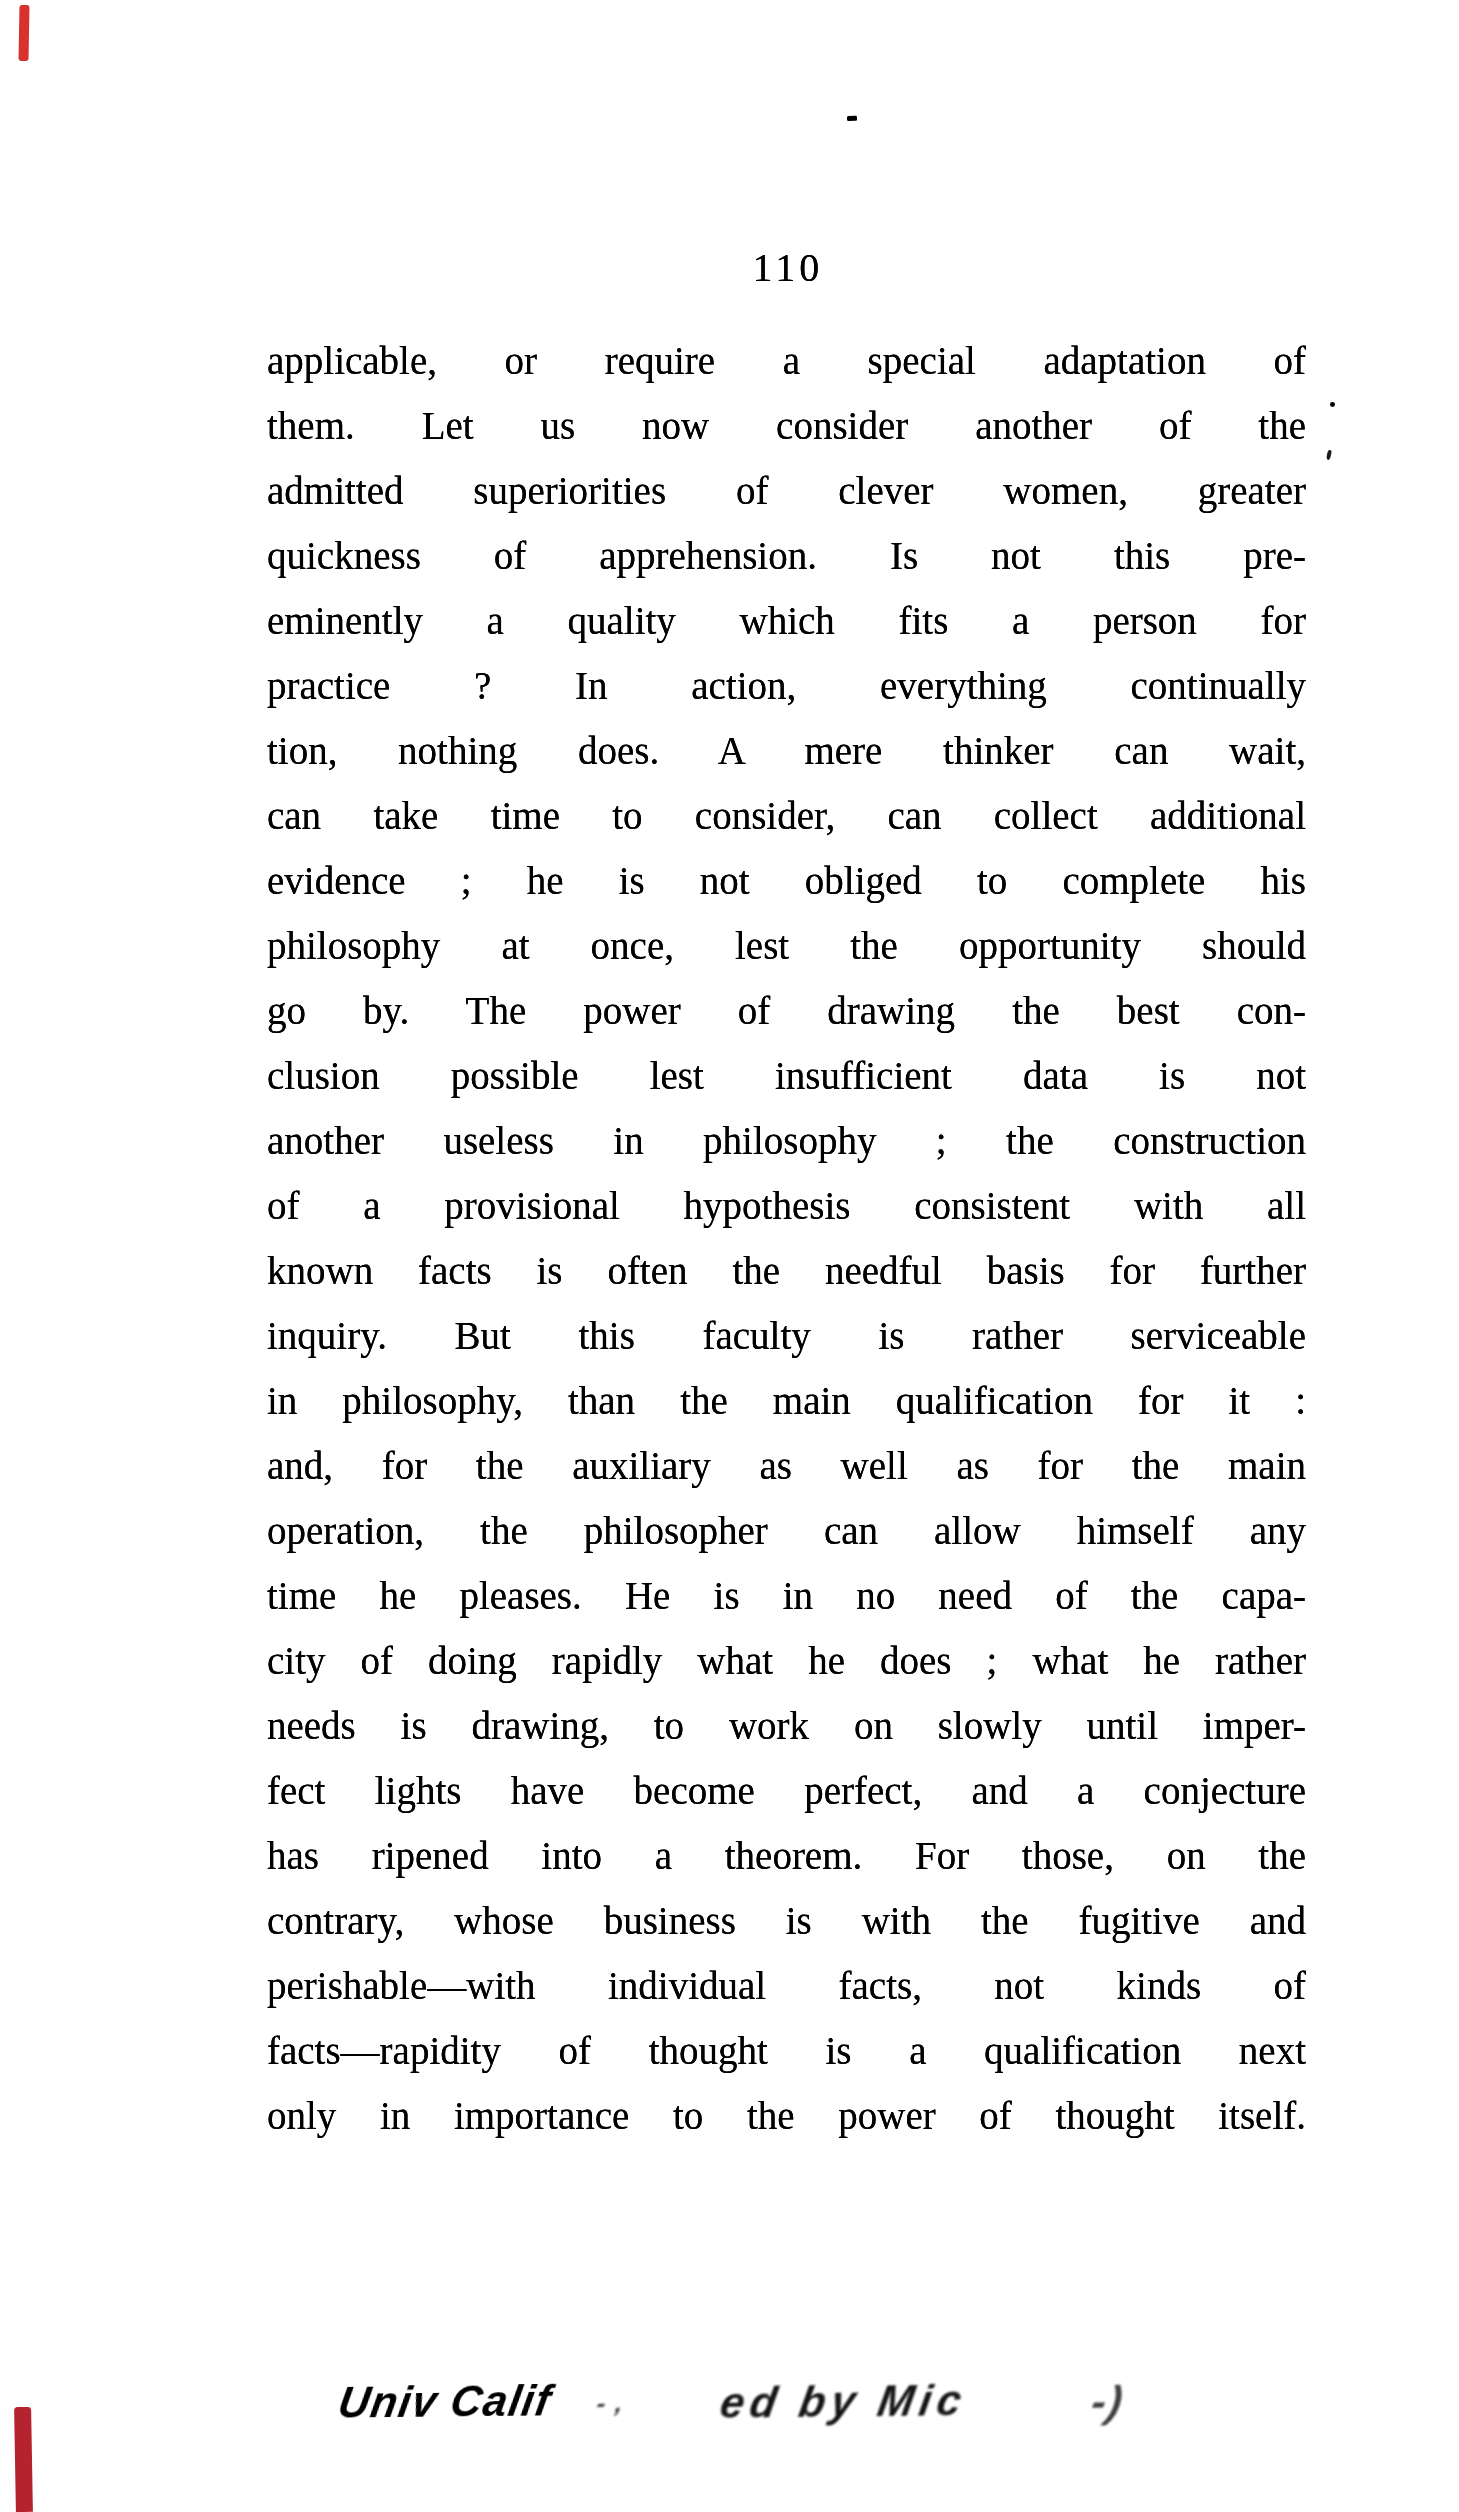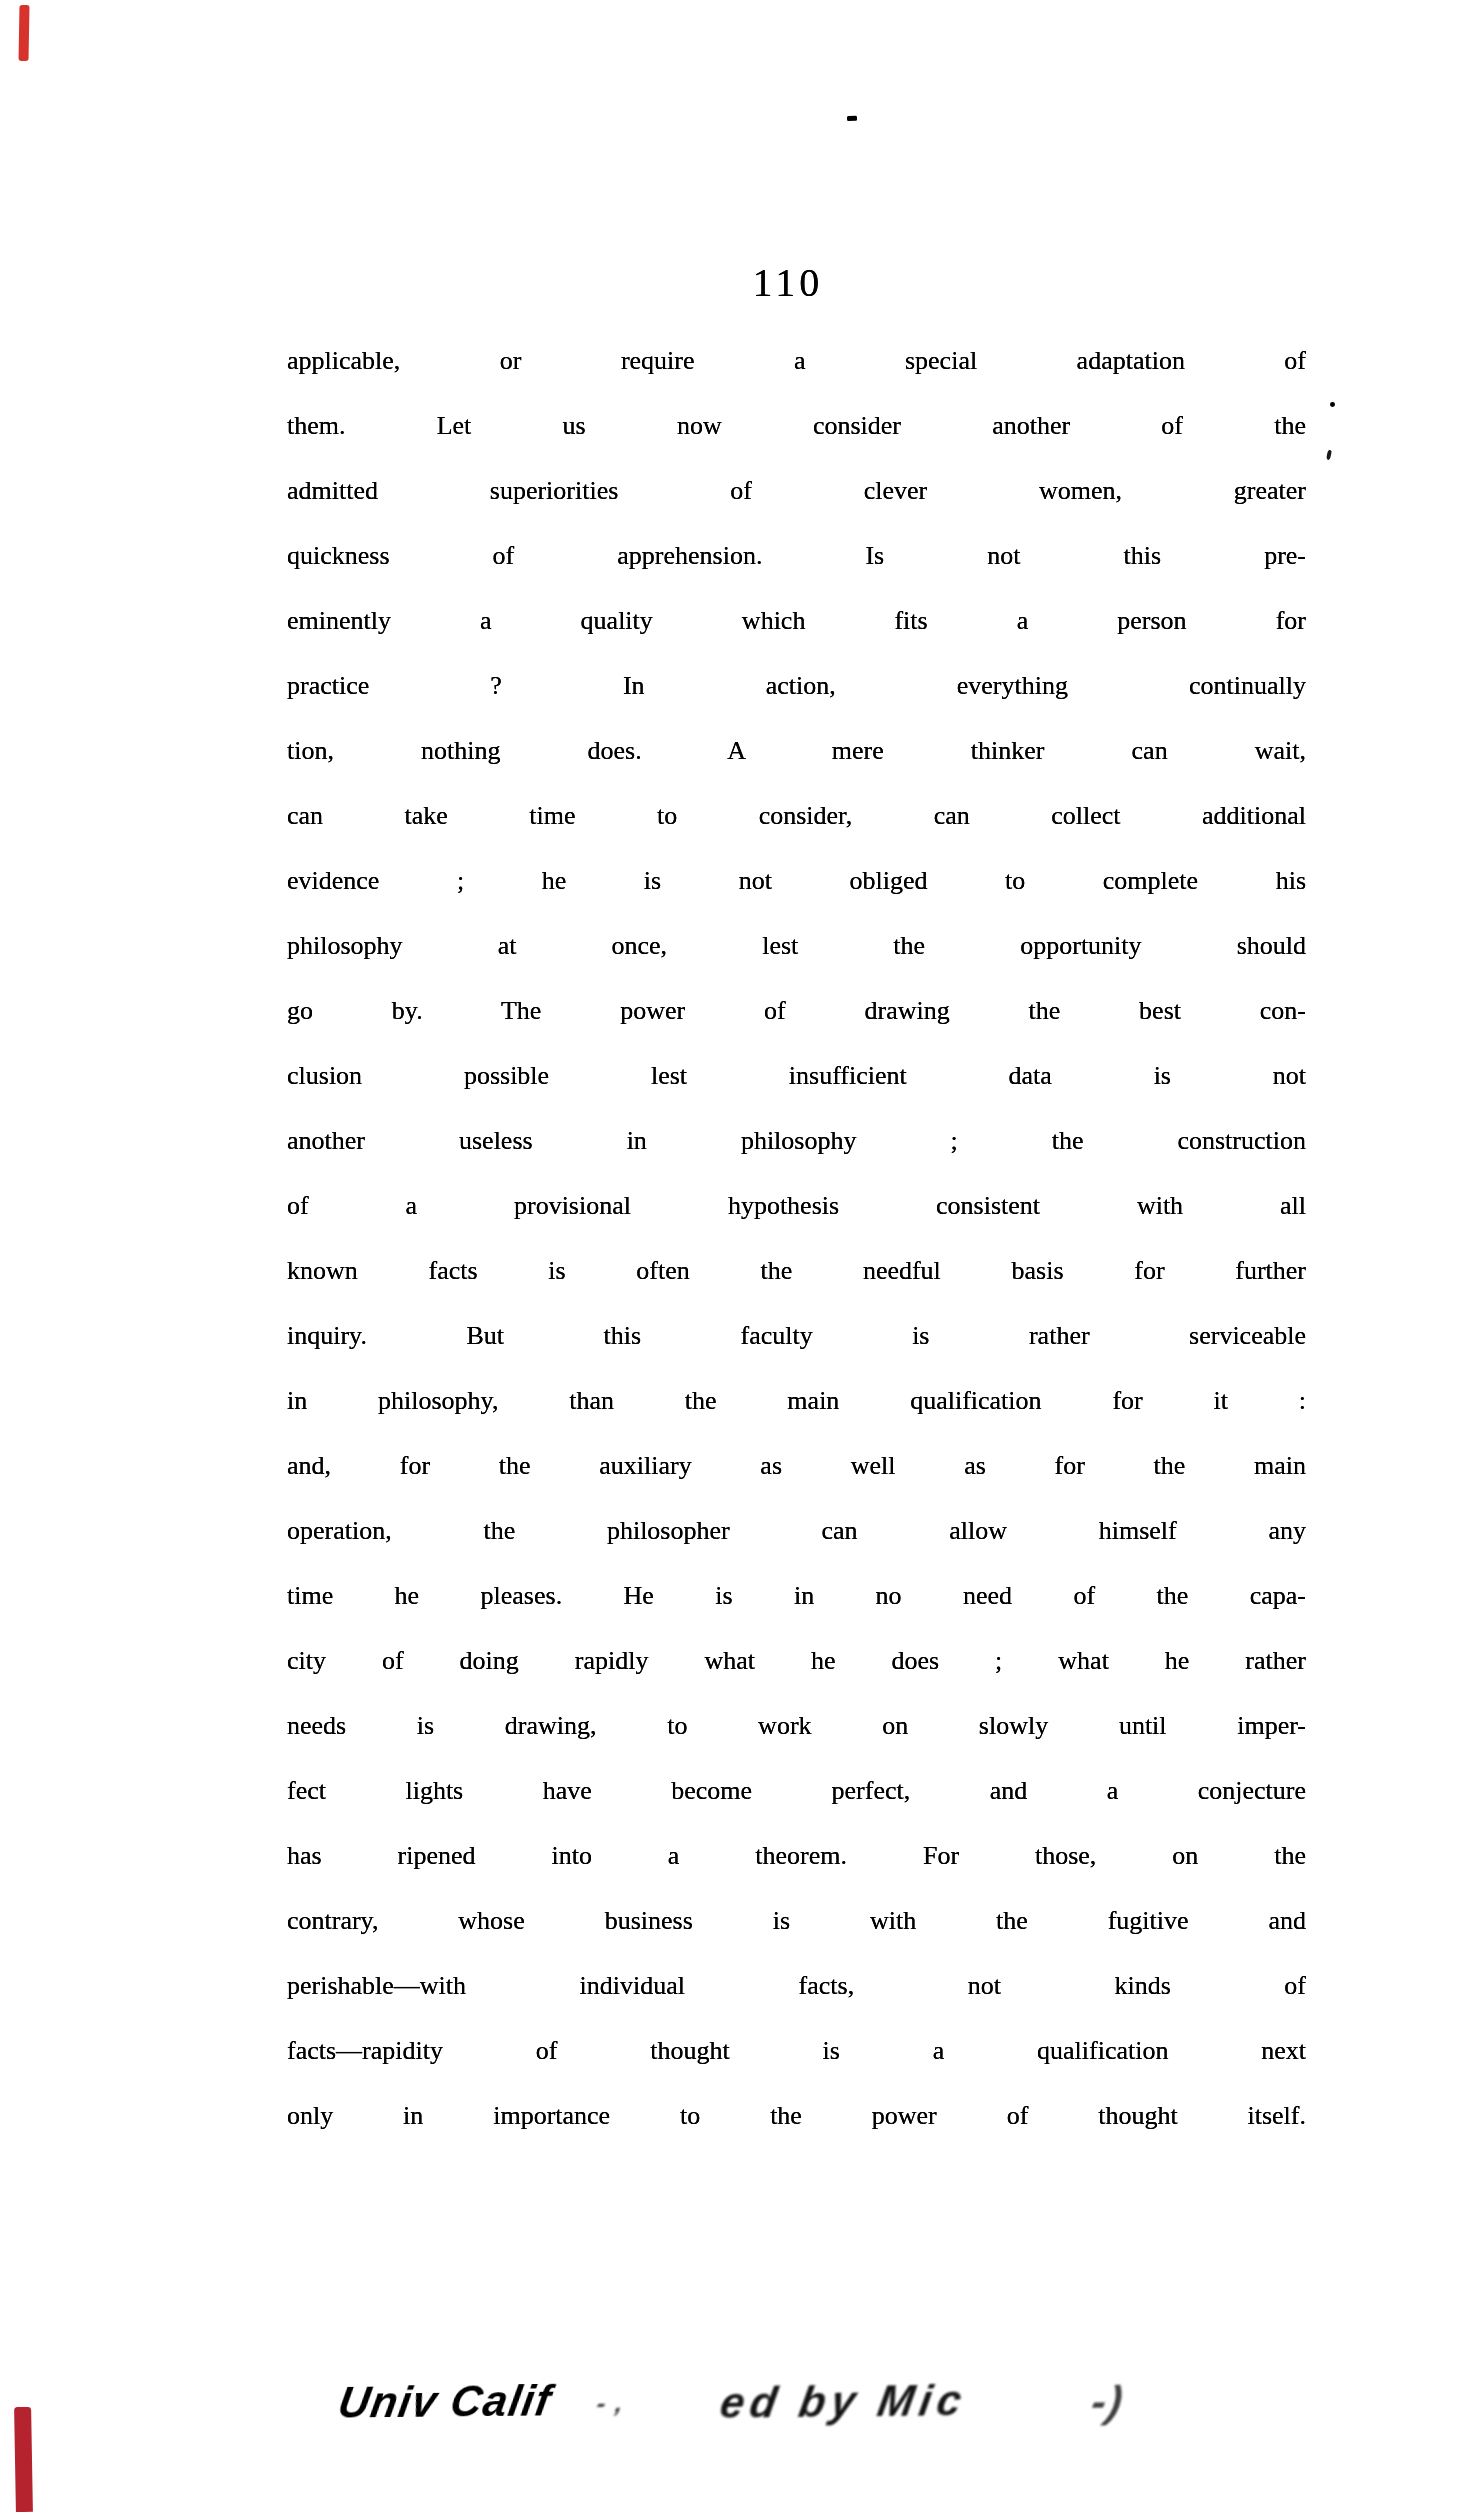--- a/index.html
+++ b/index.html
@@ -6,39 +6,38 @@
   .scan{
     position:relative;
     width:1459px;height:2512px;
     background:#ffffff;
     overflow:hidden;
     font-family:"Liberation Serif","DejaVu Serif",serif;
     color:#000;
   }
   
   .folio{
-    position:absolute;left:712px;top:259px;width:152px;
+    position:absolute;left:712px;top:244px;width:152px;
     text-align:center;
     font-size:40px;letter-spacing:4.2px;
     text-shadow:0 0 0.4px #000;
   }
   
   .textblock{
     position:absolute;left:267px;top:328px;width:1039px;
   }
   .line{
     height:65px;line-height:65px;
-    font-size:26px;
+    font-size:39px;
     word-spacing:2.1px;
     text-align:justify;
     -moz-text-align-last:justify;
     text-align-last:justify;
     white-space:normal;
     text-shadow:0 0 0.5px #000;
-    margin-left:20px;
   }
   
   .ink-dash-top{
     position:absolute;left:847px;top:116px;width:9.7px;height:4.8px;
     background:#000;border-radius:1.4px;transform:rotate(-2deg);
   }
   .ink-dot-margin{
     position:absolute;left:1330px;top:402px;width:4.8px;height:4.8px;
     background:#000;border-radius:50%;
   }

